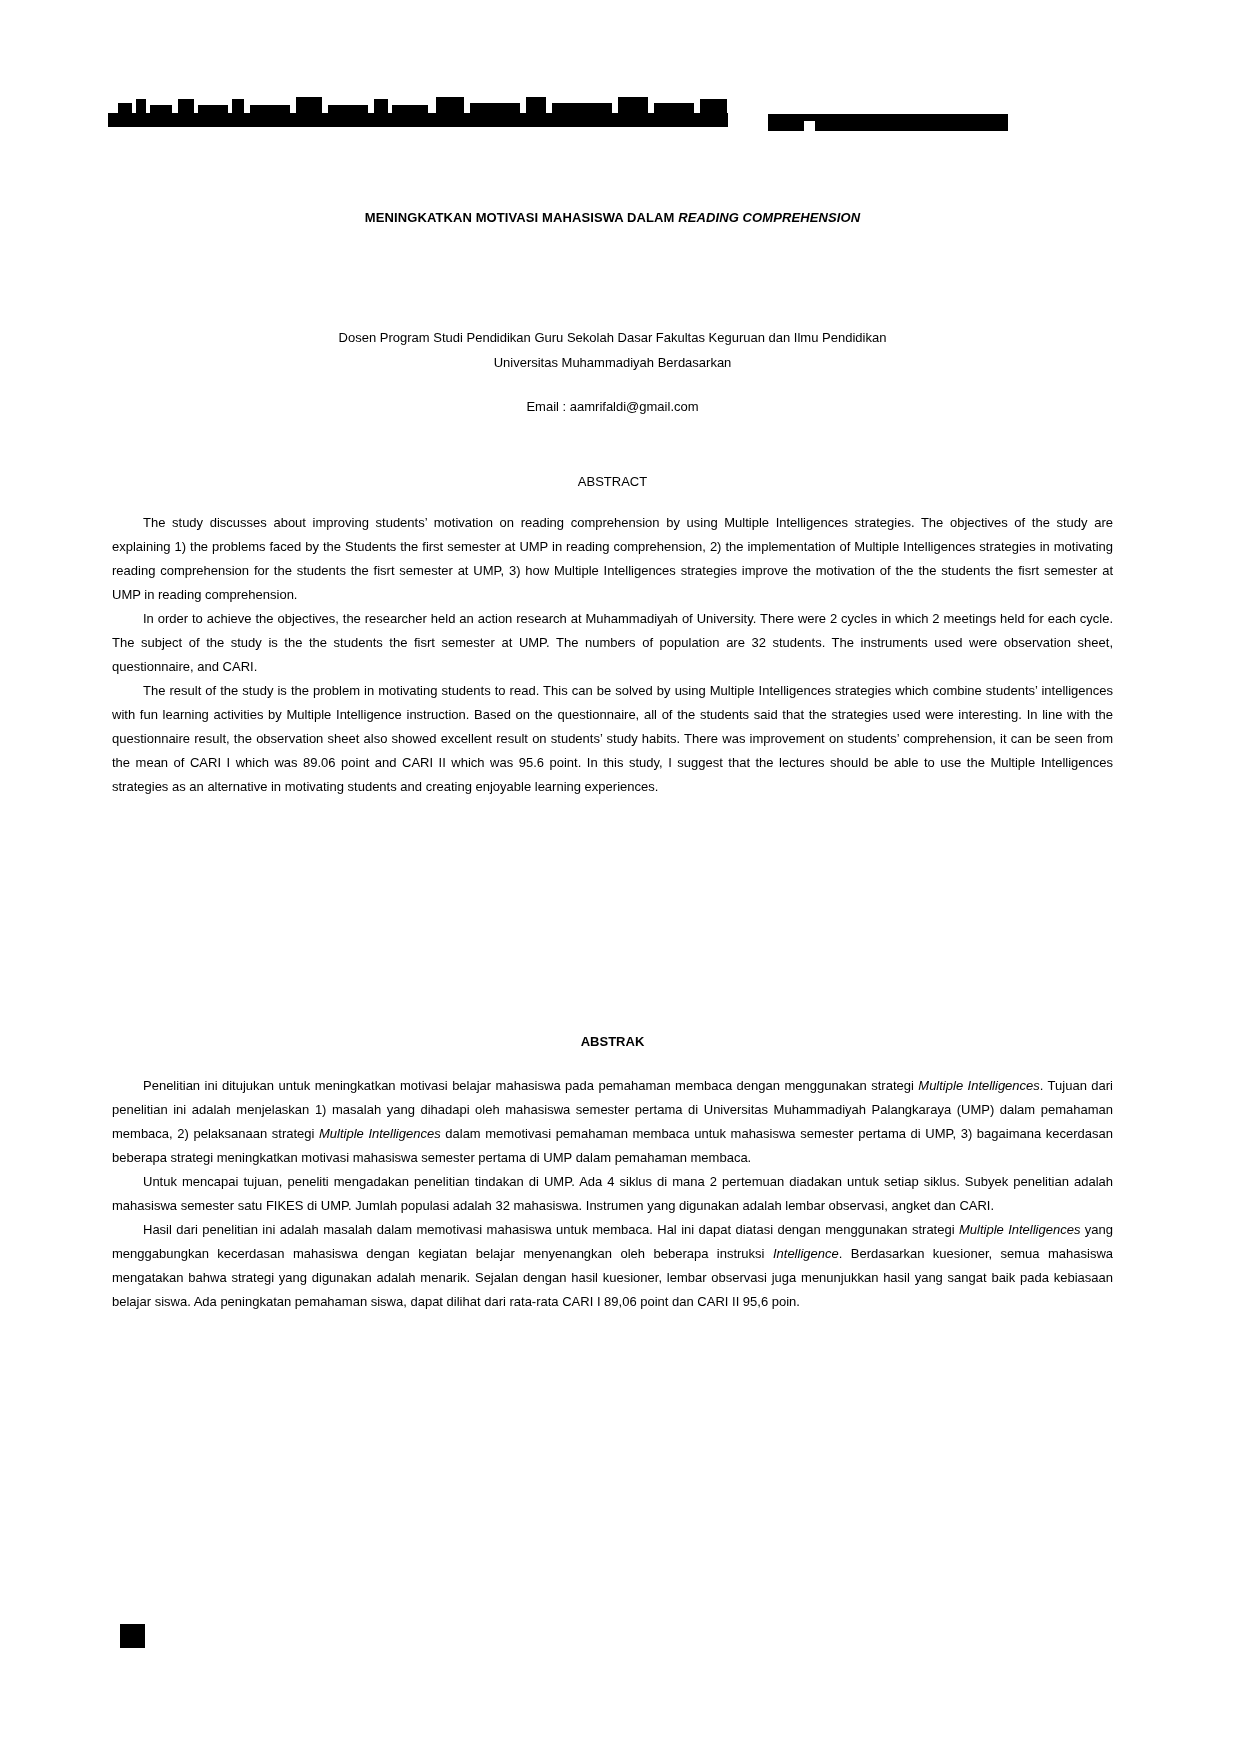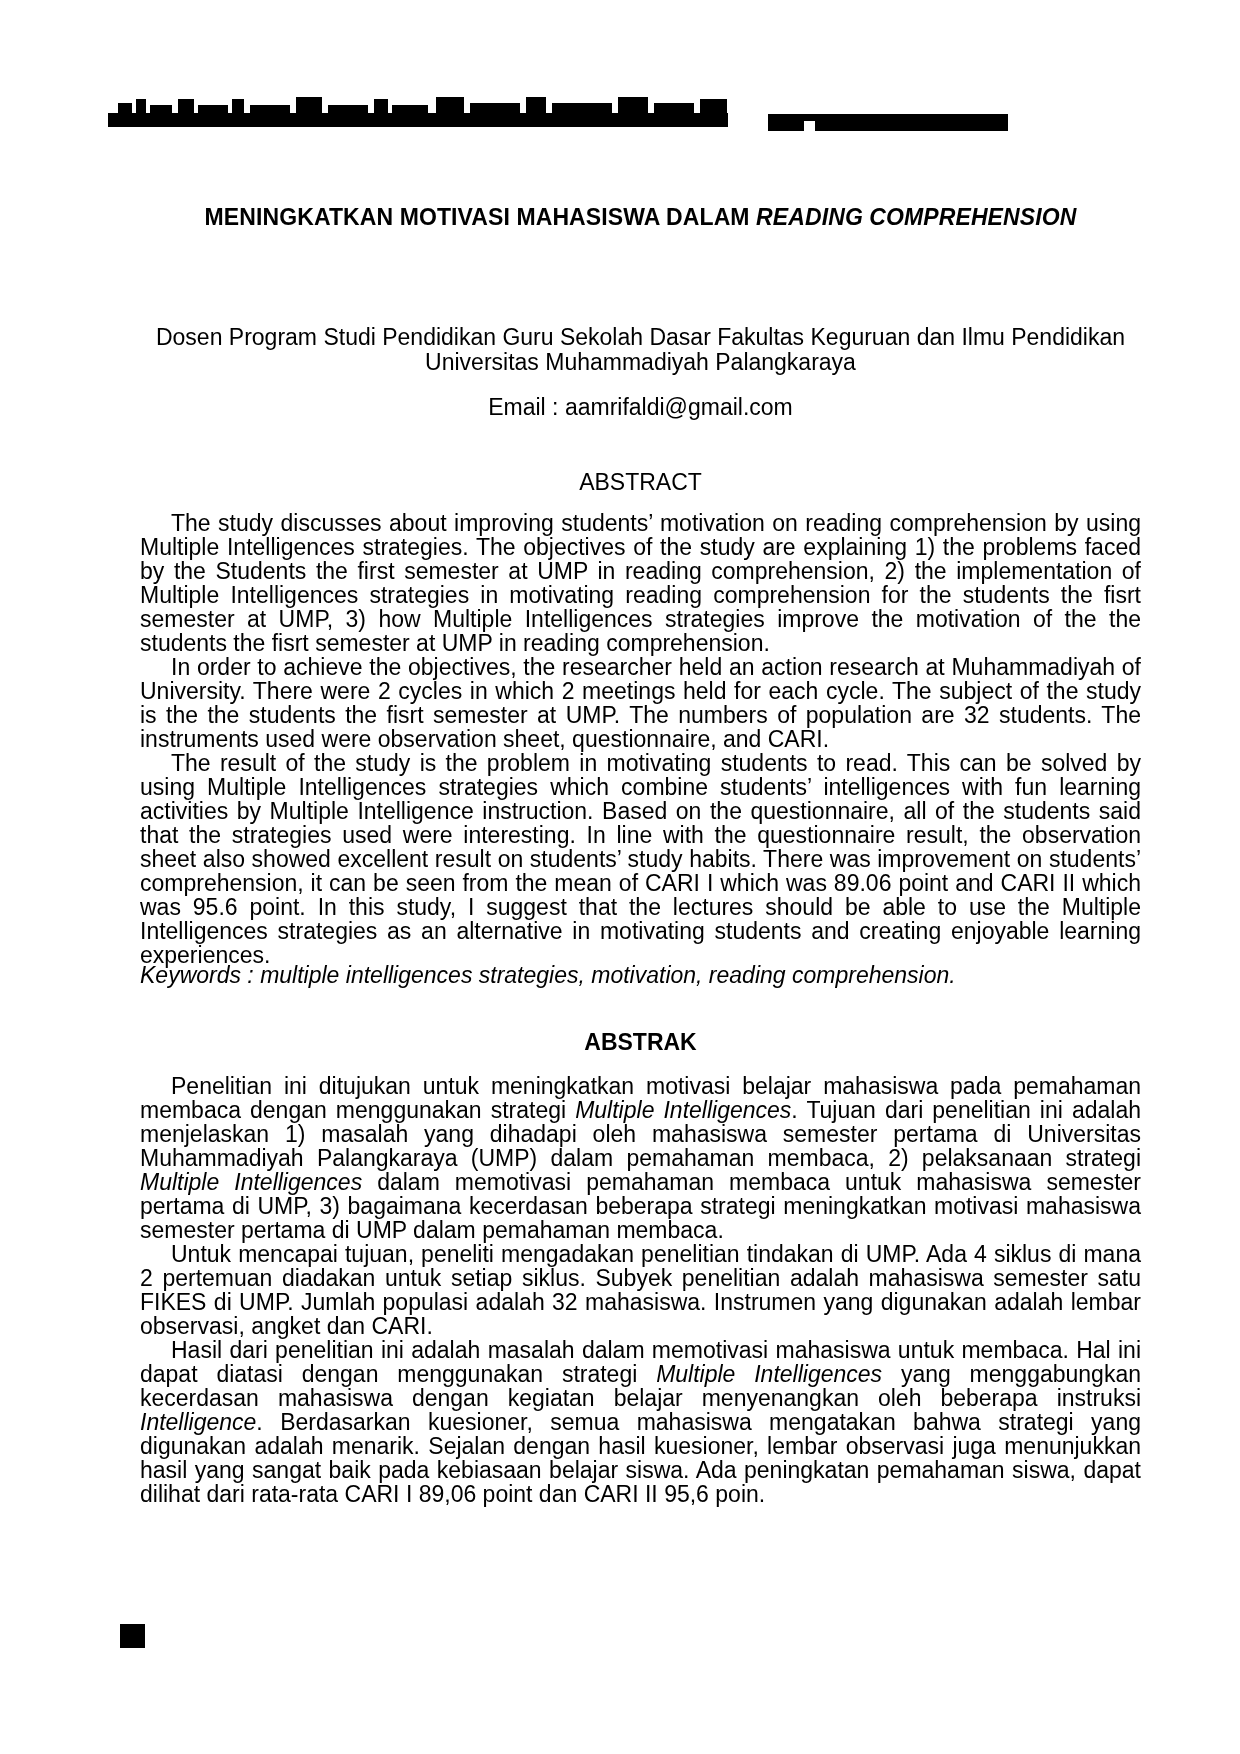--- a/index.html
+++ b/index.html
@@ -29,23 +29,22 @@
   }
   .rb {
     position: absolute;
     background: #000;
   }
   
   .block {
     position: absolute;
     left: 112px;
     width: 1001px;
-    font-size: 23px;
+    font-size: 13px;
     line-height: 24px;
-    margin-left: 28px;
   }
   .centered { text-align: center; }
   .title-block {
     top: 206px;
     font-weight: bold;
     line-height: 23px;
     letter-spacing: 0.1px;
   }
   .author-block { top: 278px; font-weight: bold; }
   .affil-block { top: 325px; line-height: 25px; }
@@ -99,32 +98,31 @@
     <div class="rb" style="left:704px;top:27px;width:11px;height:10px;background:#fff"></div>
   </div>
 
   <div class="block centered title-block">
     <div><span>MENINGKATKAN MOTIVASI MAHASISWA  DALAM </span><i>READING COMPREHENSION</i></div>
   </div>
 
 
   <div class="block centered affil-block">
     <div>Dosen Program Studi Pendidikan Guru Sekolah Dasar Fakultas Keguruan dan Ilmu Pendidikan</div>
-    <div>Universitas Muhammadiyah Palangkaraya</div>
+    <div>Universitas Muhammadiyah Berdasarkan</div>
   </div>
 
   <div class="block centered email-block">Email : aamrifaldi@gmail.com</div>
 
   <div class="block centered h-abstract">ABSTRACT</div>
   <div class="block justify abs-en">
       <p class="para"><span>The study discusses about improving students’ motivation on reading comprehension by using Multiple Intelligences strategies. The objectives of the study are explaining 1) the problems faced by the Students the first semester at UMP in reading comprehension, 2) the implementation of Multiple Intelligences strategies in motivating reading comprehension for the students the fisrt semester at UMP, 3) how Multiple Intelligences strategies improve the motivation of the the students the fisrt semester at UMP in reading comprehension.</span></p>
       <p class="para"><span>In order to achieve the objectives, the researcher held an action research at Muhammadiyah of University. There were 2 cycles in which 2 meetings held for each cycle. The subject of the study is the the students the fisrt semester at UMP. The numbers of population are 32 students. The instruments used were observation sheet, questionnaire, and CARI.</span></p>
       <p class="para"><span>The result of the study is the problem in motivating students to read. This can be solved by using Multiple Intelligences strategies which combine students’ intelligences with fun learning activities by Multiple Intelligence instruction. Based on the questionnaire, all of the students said that the strategies used were interesting. In line with the questionnaire result, the observation sheet also showed excellent result on students’ study habits. There was improvement on students’ comprehension, it can be seen from the mean of CARI I which was 89.06 point and CARI II which was 95.6 point. In this study, I suggest that the lectures should be able to use the Multiple Intelligences strategies as an alternative in motivating students and creating enjoyable learning experiences.</span></p>
     </div>
-  <div class="block keywords-en"><i>Keywords : multiple intelligences strategies, motivation, reading comprehension.</i></div>
 
   <div class="block centered h-abstrak">ABSTRAK</div>
   <div class="block justify abs-id">
       <p class="para"><span>Penelitian ini ditujukan untuk meningkatkan motivasi belajar mahasiswa pada pemahaman membaca dengan menggunakan strategi </span><i>Multiple Intelligences</i><span>. Tujuan dari penelitian ini adalah menjelaskan 1) masalah yang dihadapi oleh mahasiswa semester pertama di Universitas Muhammadiyah Palangkaraya (UMP) dalam pemahaman membaca, 2) pelaksanaan strategi </span><i>Multiple Intelligences</i><span> dalam memotivasi pemahaman membaca untuk mahasiswa semester pertama di UMP, 3) bagaimana kecerdasan beberapa strategi meningkatkan motivasi mahasiswa semester pertama di UMP dalam pemahaman membaca.</span></p>
       <p class="para"><span>Untuk mencapai tujuan, peneliti mengadakan penelitian tindakan di UMP.  Ada 4 siklus di mana 2 pertemuan diadakan untuk setiap siklus. Subyek penelitian adalah mahasiswa semester satu FIKES di UMP. Jumlah populasi adalah 32 mahasiswa. Instrumen yang digunakan adalah lembar observasi, angket dan CARI.</span></p>
       <p class="para"><span>Hasil dari penelitian ini adalah masalah dalam memotivasi mahasiswa untuk membaca. Hal ini dapat diatasi dengan menggunakan strategi </span><i>Multiple Intelligences</i><span> yang menggabungkan kecerdasan mahasiswa dengan kegiatan belajar menyenangkan oleh beberapa instruksi </span><i>Intelligence</i><span>. Berdasarkan kuesioner, semua mahasiswa mengatakan bahwa strategi yang digunakan adalah menarik. Sejalan dengan hasil kuesioner, lembar observasi juga menunjukkan hasil yang sangat baik pada kebiasaan belajar siswa. Ada peningkatan pemahaman siswa, dapat dilihat dari rata-rata CARI I 89,06 point dan CARI II 95,6 poin.</span></p>
     </div>
 
   <div class="footer-square"></div>
 

